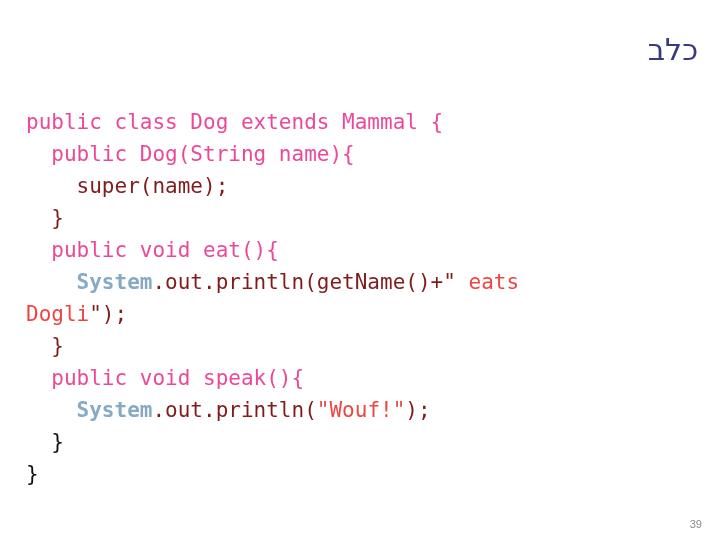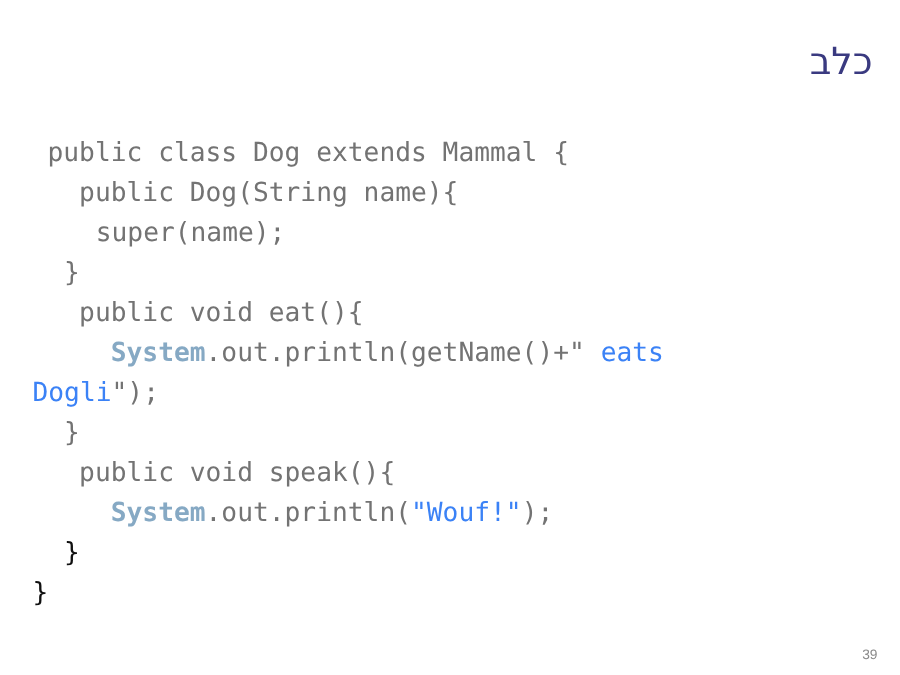--- a/index.html
+++ b/index.html
@@ -56,25 +56,25 @@
     line-height: 32px;
     color: #1c1c6e;
     white-space: pre;
     letter-spacing: 0px;
   }
   .code-line {
     white-space: pre;
     height: 32px;
     font-family: "DejaVu Sans Mono", "Liberation Mono", monospace;
   }
-  .tok-default { color: #737373; margin-left: 12px; }
-  .tok-dark    { color: #737373; }
+  .tok-default { color: #ec4899; }
+  .tok-dark    { color: #7f1d1d; }
   .tok-black   { color: #101010; }
   .tok-class   { color: #86a9c4; font-weight: bold; }
-  .tok-string  { color: #3b82f6; }
+  .tok-string  { color: #ef4444; }
 
   
   .page-number {
     position: absolute;
     right: 18px;
     bottom: 8px;
     font-family: "Liberation Sans", sans-serif;
     font-size: 11px;
     color: #8a8a8a;
     line-height: 16px;

